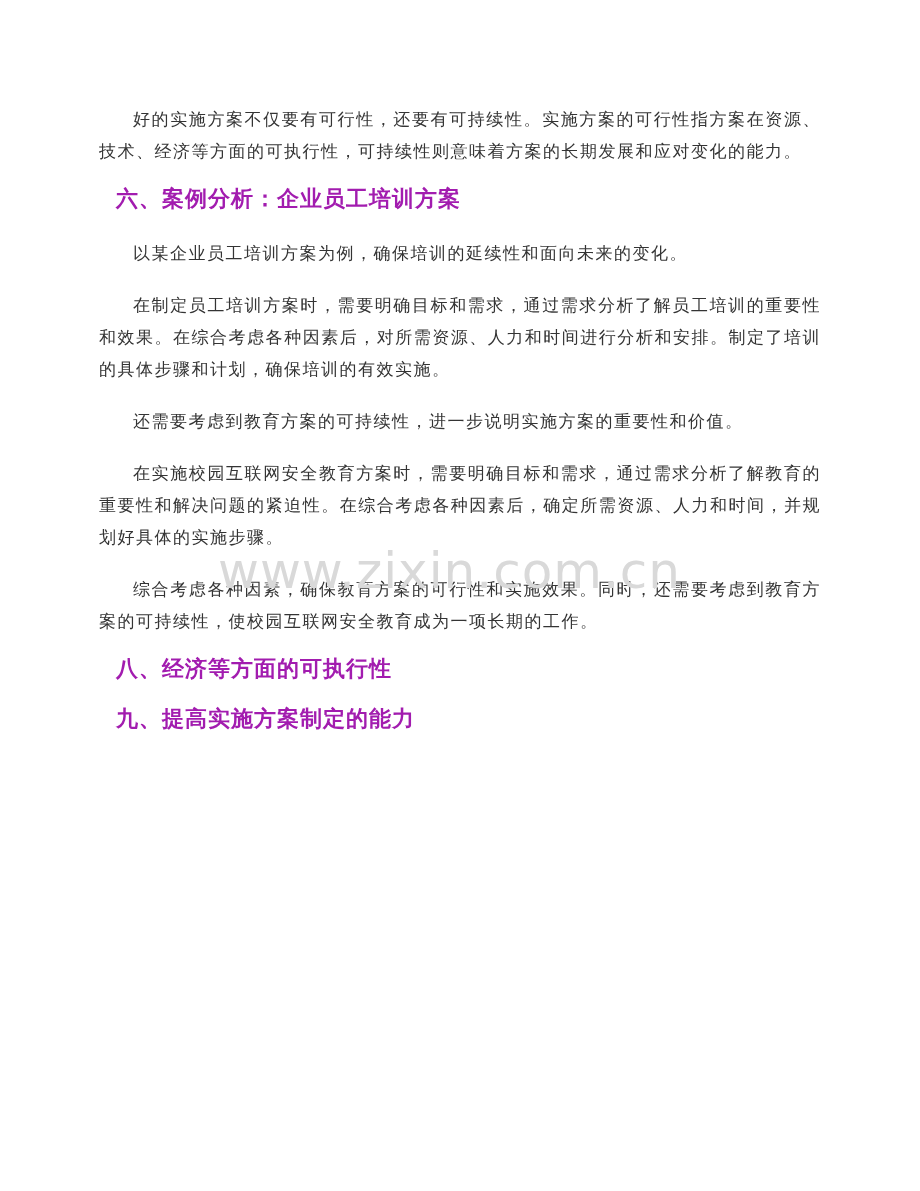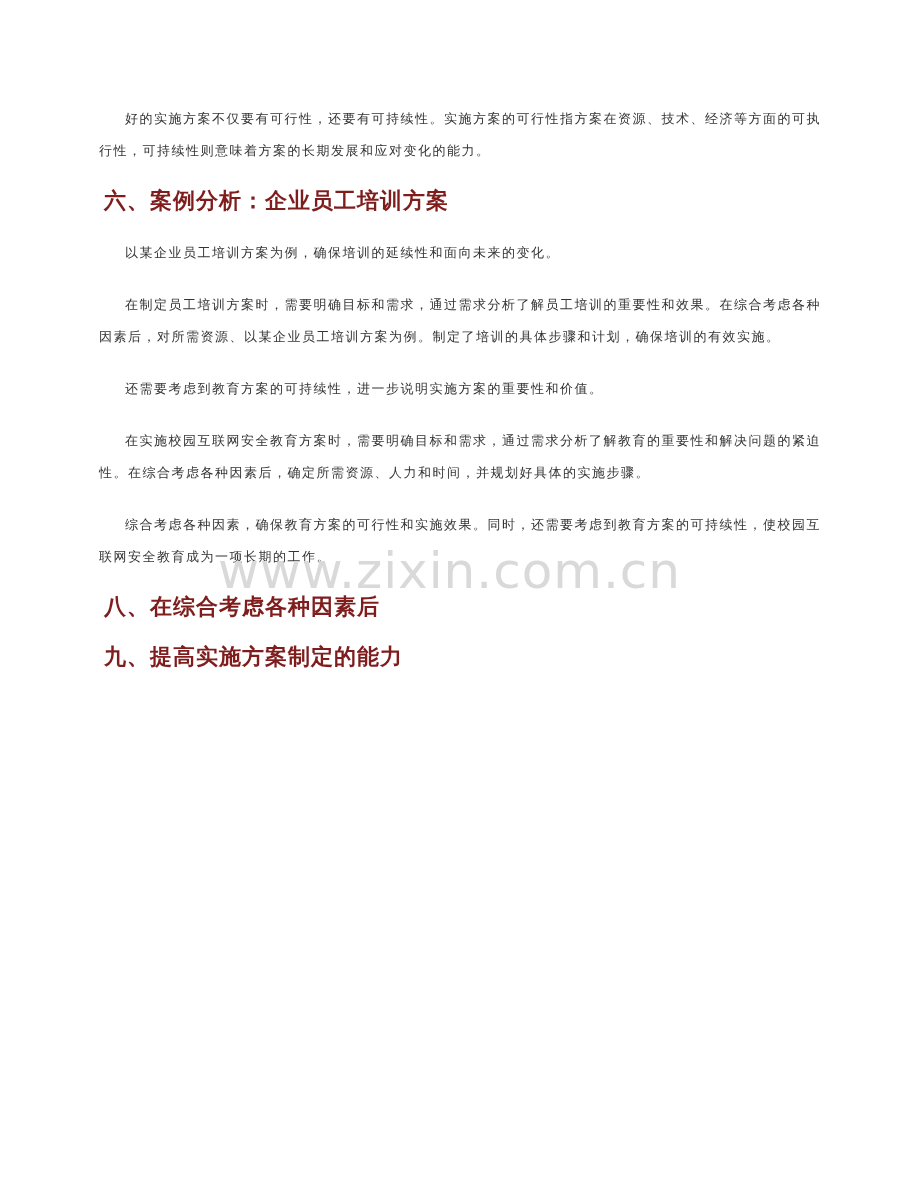--- a/index.html
+++ b/index.html
@@ -14,34 +14,34 @@
     min-height: 1191px;
     margin: 0 auto;
     background: #ffffff;
     box-sizing: border-box;
     padding: 103px 99px 60px 99px;
     overflow: hidden;
   }
   .para {
     margin: 0 0 20px 0;
     font-family: "DejaVu Serif", "Liberation Serif", serif;
-    font-size: 13px;
+    font-size: 17px;
     line-height: 32px;
     color: #343434;
     text-align: justify;
     text-indent: 2em;
     letter-spacing: 1.5px;
   }
   .heading {
-    margin: 12px 0 22px 5px;
-    font-family: Liberation Serif, serif;
+    margin: 12px 0 22px 17px;
+    font-family: Liberation Mono, monospace;
     font-size: 22px;
     line-height: 28px;
     font-weight: bold;
-    color: #7f1d1d;
+    color: #a21caf;
     letter-spacing: 1px;
   }
   .watermark {
     position: absolute;
     left: 218px;
     top: 546px;
     font-family: "DejaVu Sans", "Liberation Sans", sans-serif;
     font-size: 50px;
     line-height: 1;
     font-weight: 400;
@@ -58,28 +58,28 @@
 <div class="page">
 
   <div class="watermark">www.zixin.com.cn</div>
 
   <p class="para">好的实施方案不仅要有可行性，还要有可持续性。实施方案的可行性指方案在资源、技术、经济等方面的可执行性，可持续性则意味着方案的长期发展和应对变化的能力。</p>
 
   <h2 class="heading">六、案例分析：企业员工培训方案</h2>
 
   <p class="para">以某企业员工培训方案为例，确保培训的延续性和面向未来的变化。</p>
 
-  <p class="para">在制定员工培训方案时，需要明确目标和需求，通过需求分析了解员工培训的重要性和效果。在综合考虑各种因素后，对所需资源、以某企业员工培训方案为例。制定了培训的具体步骤和计划，确保培训的有效实施。</p>
+  <p class="para">在制定员工培训方案时，需要明确目标和需求，通过需求分析了解员工培训的重要性和效果。在综合考虑各种因素后，对所需资源、人力和时间进行分析和安排。制定了培训的具体步骤和计划，确保培训的有效实施。</p>
 
 
 
   <p class="para">还需要考虑到教育方案的可持续性，进一步说明实施方案的重要性和价值。</p>
 
   <p class="para">在实施校园互联网安全教育方案时，需要明确目标和需求，通过需求分析了解教育的重要性和解决问题的紧迫性。在综合考虑各种因素后，确定所需资源、人力和时间，并规划好具体的实施步骤。</p>
 
   <p class="para">综合考虑各种因素，确保教育方案的可行性和实施效果。同时，还需要考虑到教育方案的可持续性，使校园互联网安全教育成为一项长期的工作。</p>
 
-  <h2 class="heading">八、在综合考虑各种因素后</h2>
+  <h2 class="heading">八、经济等方面的可执行性</h2>
 
 
   <h2 class="heading">九、提高实施方案制定的能力</h2>
 
 </div>
 
 </body></html>

